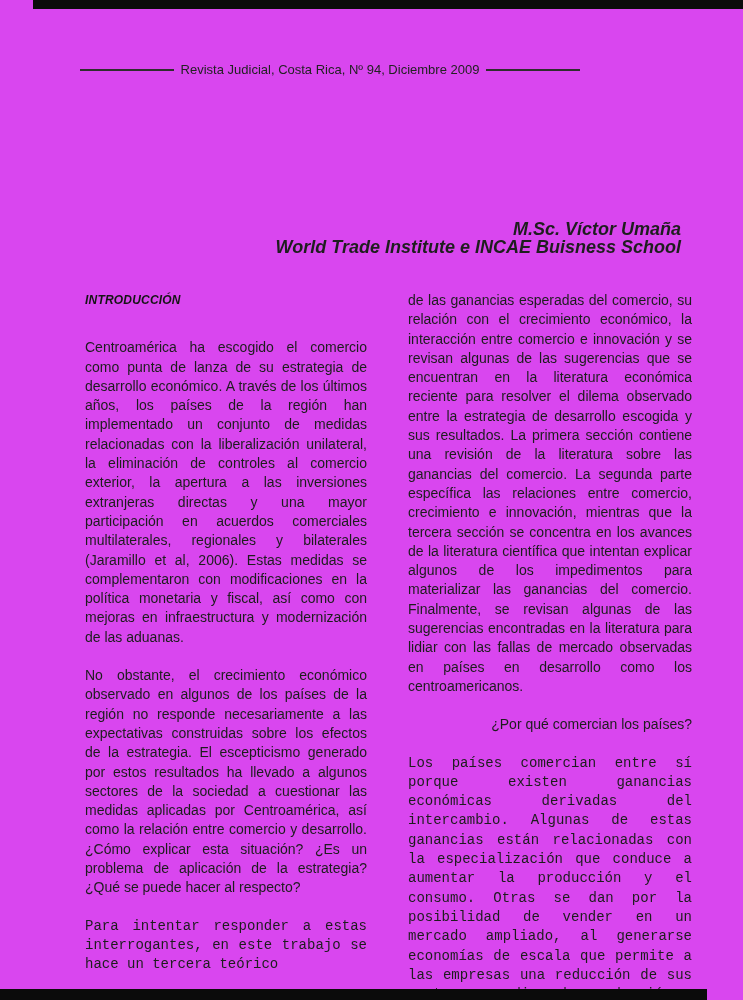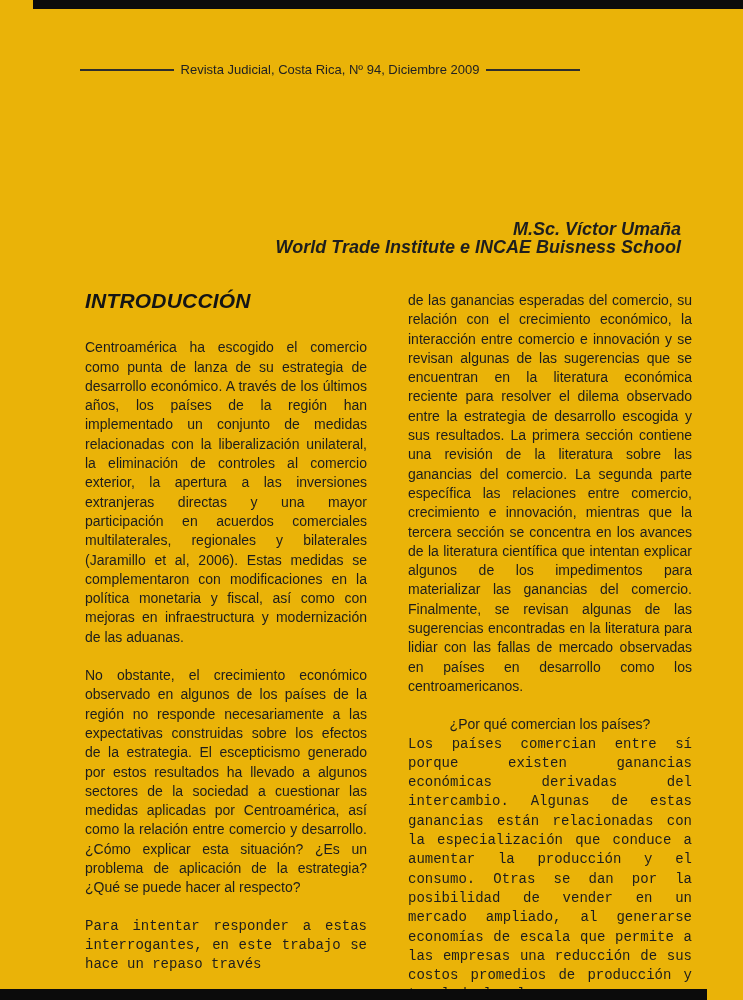--- a/index.html
+++ b/index.html
@@ -4,21 +4,21 @@
 <style>
   * { margin: 0; padding: 0; box-sizing: border-box; }
   html, body { background: #ffffff; }
   body {
     width: 743px; height: 1000px;
     position: relative;
     font-family: "Liberation Sans", "DejaVu Sans", sans-serif;
     color: #1c1c1c;
     overflow: hidden;
   }
-  .page { position: absolute; inset: 0; background: #eab308; }
+  .page { position: absolute; inset: 0; background: #d946ef; }
 
   
   .scan-bar-top {
     position: absolute; top: 0; left: 33px; right: 0; height: 9px;
     background: #0b0b0b;
   }
   .scan-bar-bottom {
     position: absolute; bottom: 0; left: 0; width: 707px; height: 11px;
     background: #0b0b0b;
   }
@@ -50,26 +50,26 @@
   
   .col {
     position: absolute; top: 291px;
     font-size: 14px; line-height: 19.3px; color: #1d1d1d;
   }
   .col-left  { left: 85px;  width: 282px; }
   .col-right { left: 408px; width: 284px; }
 
   .section-heading {
     font-weight: bold; font-style: italic;
-    font-size: 21px; color: #151515;
+    font-size: 12px; color: #151515;
     margin-bottom: 28px; letter-spacing: 0.2px;
   }
   .para { text-align: justify; margin-bottom: 19px; }
   .para:last-child { margin-bottom: 0; font-family: Liberation Mono, monospace; }
-  .subquestion { text-align: center; }
+  .subquestion { text-align: right; margin-bottom: 19px; }
 </style>
 </head>
 <body>
 
 <div class="page">
 
   <div class="scan-bar-top"></div>
 
   <div class="running-head">
     <span class="rule"></span>
@@ -80,21 +80,21 @@
 
   <div class="author-block">
     <div>M.Sc. Víctor Umaña</div>
     <div>World Trade Institute e INCAE Buisness School</div>
   </div>
 
   <div class="col col-left">
     <div class="section-heading">INTRODUCCIÓN</div>
     <p class="para">Centroamérica ha escogido el comercio como punta de lanza de su estrategia de desarrollo económico. A través de los últimos años, los países de la región han implementado un conjunto de medidas relacionadas con la liberalización unilateral, la eliminación de controles al comercio exterior, la apertura a las inversiones extranjeras directas y una mayor participación en acuerdos comerciales multilaterales, regionales y bilaterales (Jaramillo et al, 2006). Estas medidas se complementaron con modificaciones en la política monetaria y fiscal, así como con mejoras en infraestructura y modernización de las aduanas.</p>
     <p class="para">No obstante, el crecimiento económico observado en algunos de los países de la región no responde necesariamente a las expectativas construidas sobre los efectos de la estrategia. El escepticismo generado por estos resultados ha llevado a algunos sectores de la sociedad a cuestionar las medidas aplicadas por Centroamérica, así como la relación entre comercio y desarrollo. ¿Cómo explicar esta situación? ¿Es un problema de aplicación de la estrategia? ¿Qué se puede hacer al respecto?</p>
-    <p class="para">Para intentar responder a estas interrogantes, en este trabajo se hace un repaso través</p>
+    <p class="para">Para intentar responder a estas interrogantes, en este trabajo se hace un tercera teórico</p>
   </div>
 
   <div class="col col-right">
     <p class="para">de las ganancias esperadas del comercio, su relación con el crecimiento económico, la interacción entre comercio e innovación y se revisan algunas de las sugerencias que se encuentran en la literatura económica reciente para resolver el dilema observado entre la estrategia de desarrollo escogida y sus resultados. La primera sección contiene una revisión de la literatura sobre las ganancias del comercio. La segunda parte específica las relaciones entre comercio, crecimiento e innovación, mientras que la tercera sección se concentra en los avances de la literatura científica que intentan explicar algunos de los impedimentos para materializar las ganancias del comercio. Finalmente, se revisan algunas de las sugerencias encontradas en la literatura para lidiar con las fallas de mercado observadas en países en desarrollo como los centroamericanos.</p>
     <p class="subquestion">¿Por qué comercian los países?</p>
     <p class="para">Los países comercian entre sí porque existen ganancias económicas derivadas del intercambio. Algunas de estas ganancias están relacionadas con la especialización que conduce a aumentar la producción y el consumo. Otras se dan por la posibilidad de vender en un mercado ampliado, al generarse economías de escala que permite a las empresas una reducción de sus costos promedios de producción y trasladarla al</p>
   </div>
 
   <div class="scan-bar-bottom"></div>
 

